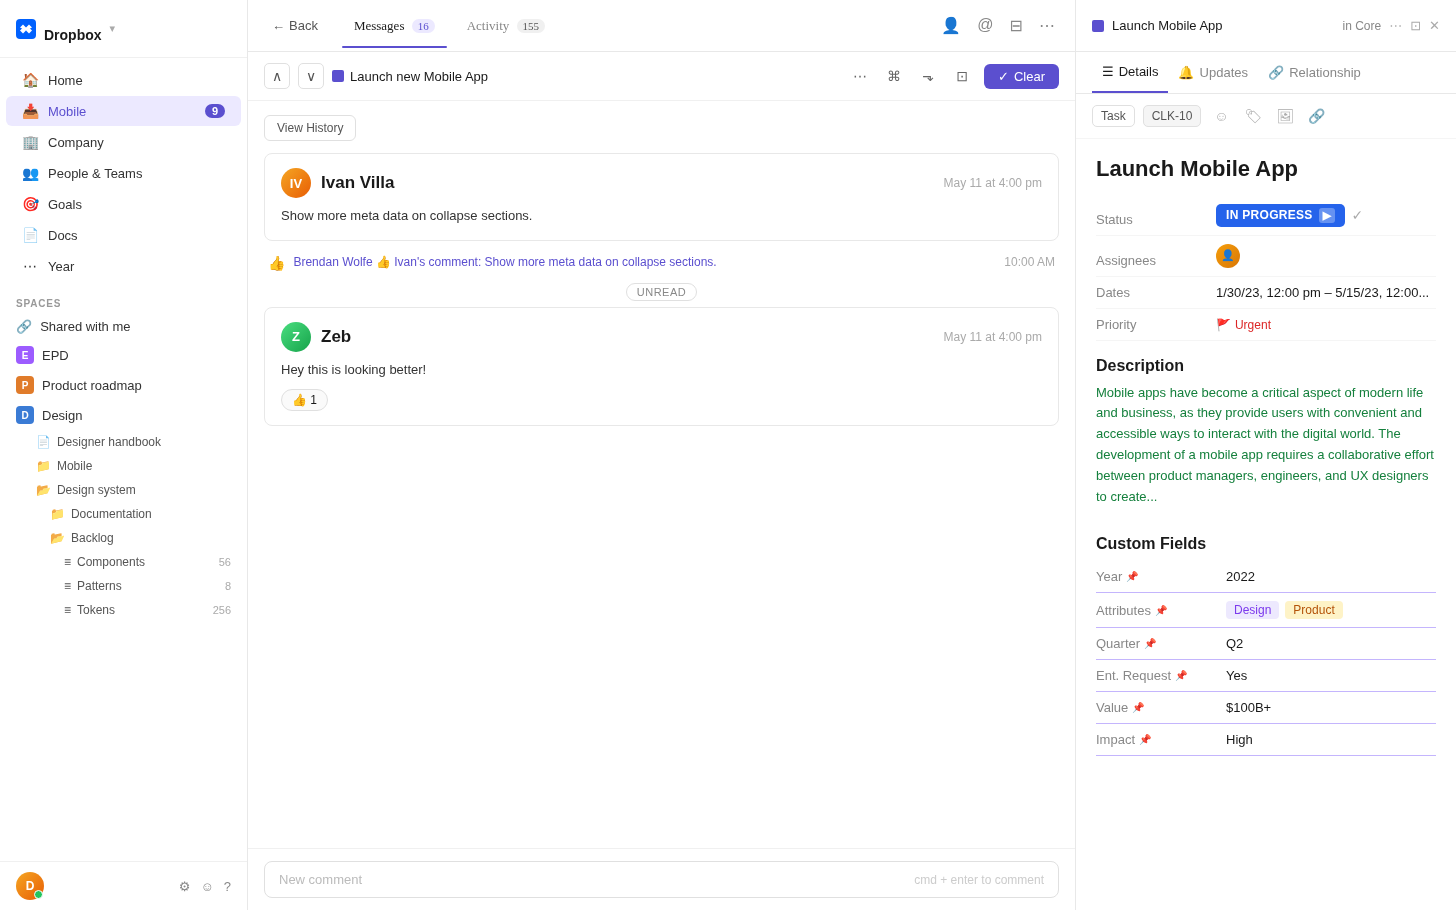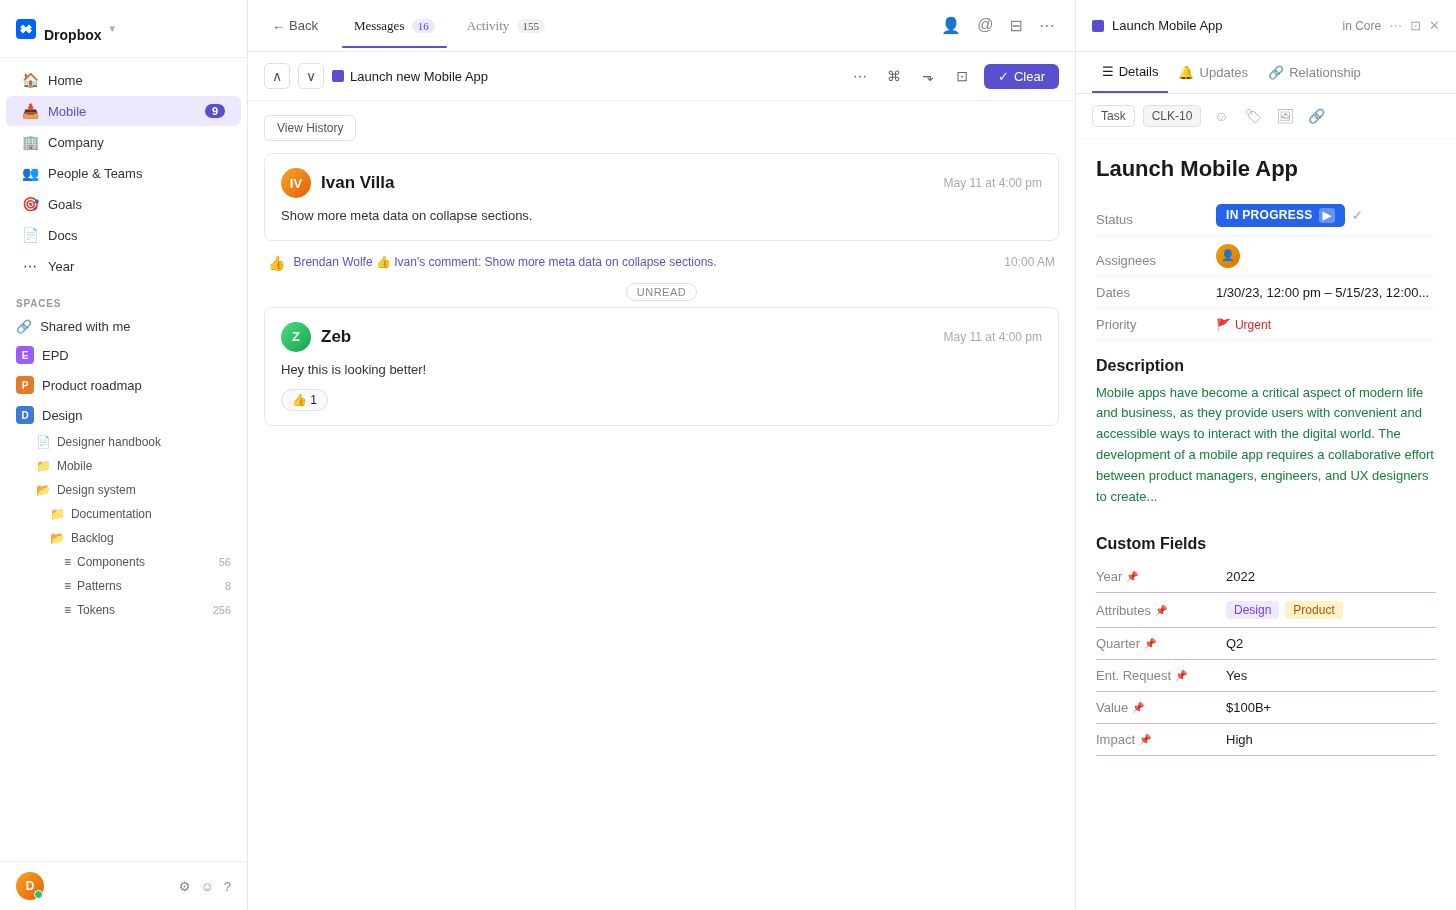--- a/index.html
+++ b/index.html
@@ -303,20 +303,26 @@
           <span class="msg-user">Zeb</span>
           <span class="msg-time">May 11 at 4:00 pm</span>
         </div>
         <div class="msg-body">Hey this is looking better!</div>
         <div class="reaction-bar">
           <div class="reaction">👍 1</div>
         </div>
       </div>
     </div>
 
+    <div id="comment-box">
+      <div class="comment-input">
+        <span style="color:#bbb;">New comment</span>
+        <span class="comment-hint">cmd + enter to comment</span>
+      </div>
+    </div>
   </div>
 </div>
 
 <div id="right-panel">
   <div id="right-header">
     <div class="right-title-badge"></div>
     <span class="right-title-text">Launch Mobile App</span>
     <span class="right-context">in Core</span>
     <div class="right-actions">
       <span>⋯</span>

